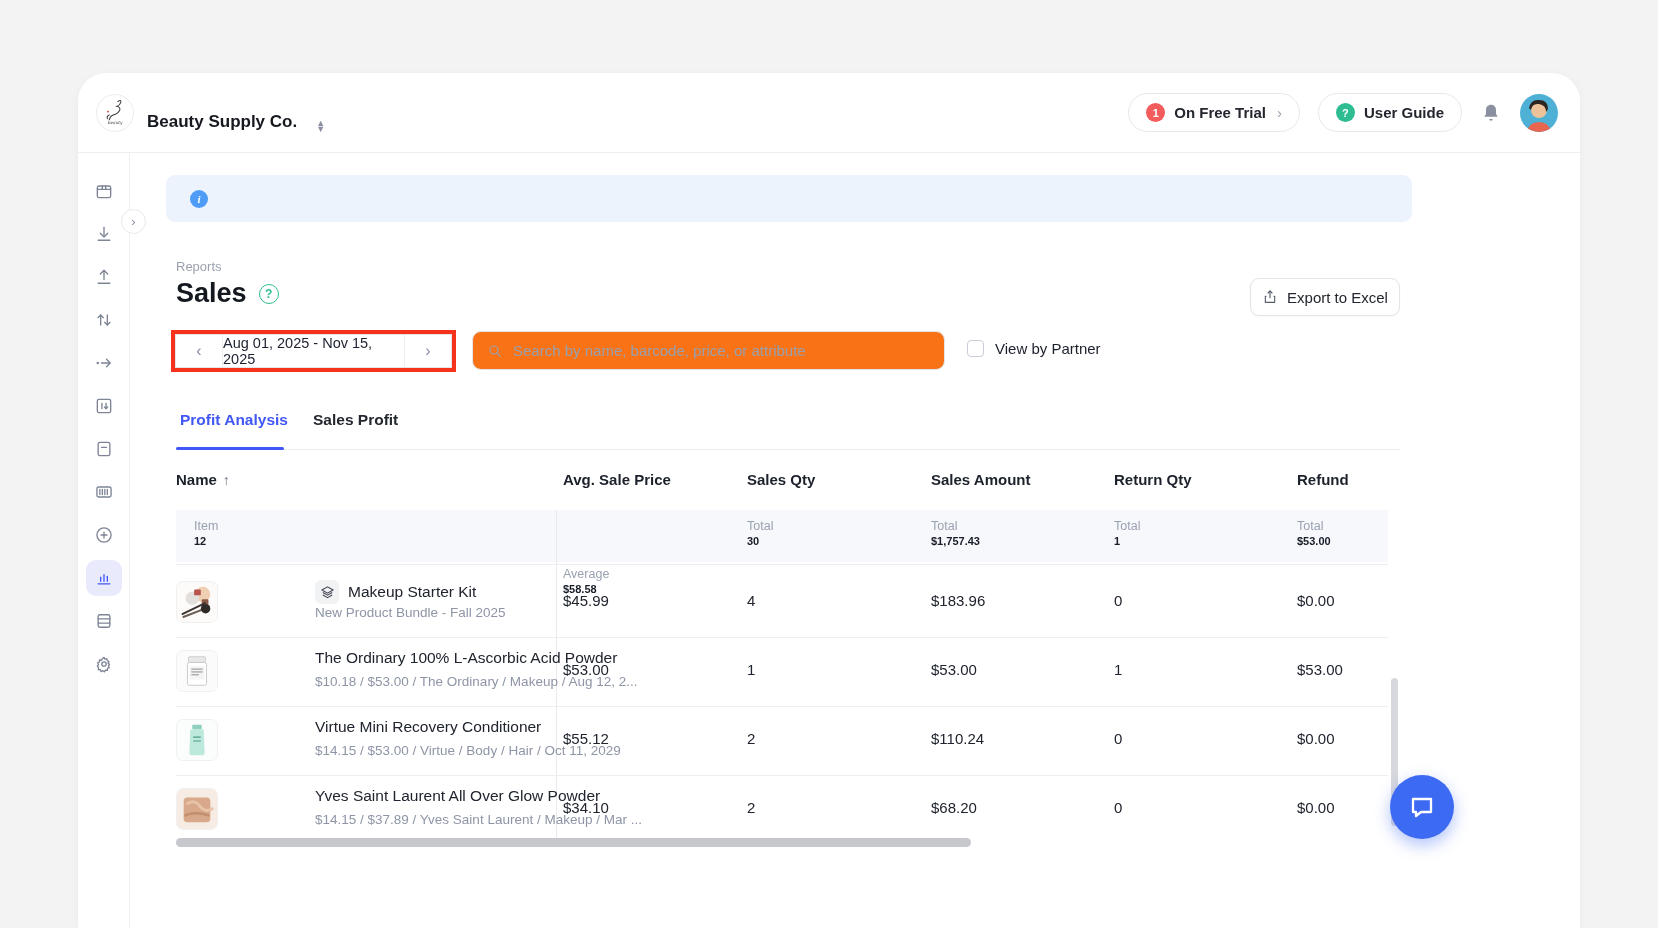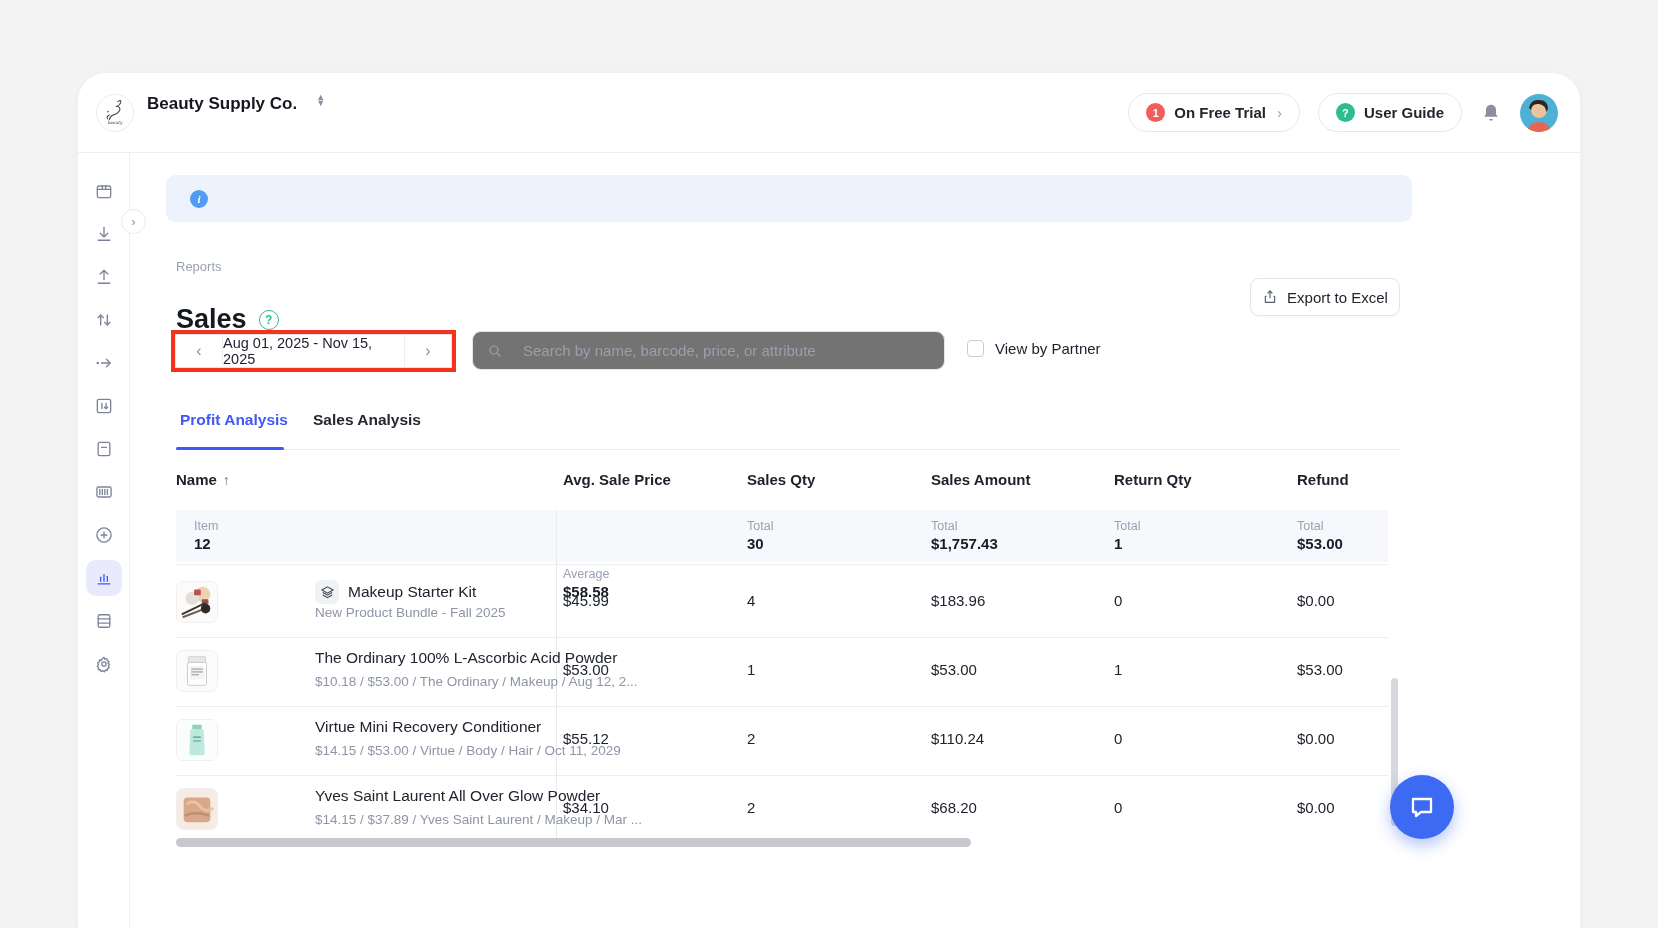--- a/index.html
+++ b/index.html
@@ -5,21 +5,21 @@
   * { margin:0; padding:0; box-sizing:border-box; }
   html,body { width:1658px; height:928px; overflow:hidden; background:#f3f3f4;
               font-family:"Liberation Sans", sans-serif; color:#1c212c; }
   .card { position:absolute; left:78px; top:73px; width:1502px; height:855px;
           background:#fff; border-radius:28px 28px 0 0; box-shadow:0 2px 10px rgba(0,0,0,.04); }
 
   
   .topbar { position:absolute; left:0; top:0; right:0; height:80px; display:flex;
             align-items:center; justify-content:space-between; padding:0 22px 0 18px;
             border-bottom:1px solid #edeff2; }
-  .brand { display:flex; align-items:flex-start; gap:13px; }
+  .brand { display:flex; align-items:flex-end; gap:13px; }
   .logo { width:38px; height:38px; border-radius:50%; border:1px solid #ececec; background:#fff;
           display:flex; align-items:center; justify-content:center; overflow:hidden; }
   .brand-name { font-size:17px; font-weight:700; color:#15181f; }
   .switcher { color:#8a90a0; margin-left:6px; display:flex; flex-direction:column; line-height:6px; font-size:9px; cursor:pointer; }
   .topbar-right { display:flex; align-items:center; gap:18px; }
   .pill { display:flex; align-items:center; gap:9px; height:39px; padding:0 17px;
           border:1px solid #e7e8ec; border-radius:999px; background:#fff; font-size:15px;
           font-weight:600; color:#23262e; cursor:pointer; font-family:inherit; }
   .badge { width:19px; height:19px; border-radius:50%; color:#fff; font-size:11px; font-weight:700;
            display:flex; align-items:center; justify-content:center; }
@@ -45,39 +45,39 @@
   
   .banner { position:absolute; left:88px; top:102px; width:1246px; height:47px; background:#edf3fd;
             border-radius:9px; display:flex; align-items:center; padding:0 24px; gap:12px; font-size:15px; color:#23272f; }
   .info-dot { width:18px; height:18px; border-radius:50%; background:#4e9cf5; color:#fff; font-size:11px;
               font-weight:700; display:flex; align-items:center; justify-content:center; font-family:"Liberation Serif", serif; font-style:italic; }
   .banner a { color:#4157f6; font-weight:600; text-decoration:none; cursor:pointer; }
 
   
   .breadcrumb { position:absolute; left:98px; top:186px; font-size:13px; color:#9aa1af; }
   .page-title { position:absolute; left:98px; top:205px; font-size:27px; font-weight:700; color:#14181f;
-                display:flex; align-items:center; gap:12px;margin-top:26px; }
+                display:flex; align-items:center; gap:12px; }
   .help-icon { width:20px; height:20px; border-radius:50%; border:1.6px solid #2ebd92; color:#2ebd92;
                font-size:12px; font-weight:700; display:flex; align-items:center; justify-content:center; cursor:pointer; }
   .export-btn { position:absolute; left:1172px; top:205px; width:150px; height:38px; background:#fff;
                 border:1px solid #e2e4e9; border-radius:9px; box-shadow:0 1px 2px rgba(0,0,0,.03);
                 display:flex; align-items:center; justify-content:center; gap:9px; font-size:15px;
                 font-weight:500; color:#23262e; cursor:pointer; font-family:inherit; }
   .export-btn svg { width:16px; height:16px; stroke:#565d6b; fill:none; stroke-width:1.7; stroke-linecap:round; stroke-linejoin:round; }
 
   
   .annotation-box { position:absolute; left:93px; top:257px; width:285px; height:42px;
                     border:4px solid #f5331c; }
   .date-picker { width:100%; height:100%; background:#fff; border:1px solid #e3e5ea; display:flex; align-items:stretch; }
   .date-nav { width:46px; display:flex; align-items:center; justify-content:center; color:#8a90a0;
               font-size:16px; cursor:pointer; }
   .date-label { flex:1; display:flex; align-items:center; justify-content:center; font-size:14.5px;
                 font-weight:500; color:#1d2130; border-left:1px solid #eceef1; border-right:1px solid #eceef1; cursor:pointer; }
   .search { position:absolute; left:394px; top:258px; width:473px; height:39px; border:1px solid #e3e5ea;
-            border-radius:9px; display:flex; align-items:center; padding:0 14px; gap:20px; background:#737373; }
+            border-radius:9px; display:flex; align-items:center; padding:0 14px; gap:10px; background:#f97316; }
   .search svg { width:16px; height:16px; stroke:#9aa0ad; fill:none; stroke-width:1.8; stroke-linecap:round; }
   .search input { border:none; outline:none; flex:1; font-size:15px; color:#1d2130; font-family:inherit; background:transparent; }
   .search input::placeholder { color:#98a0ad; }
   .partner { position:absolute; left:889px; top:267px; display:flex; align-items:center; gap:11px; }
   .checkbox { width:17px; height:17px; border:1.5px solid #c9cdd6; border-radius:4px; background:#fff; cursor:pointer; }
   .partner-label { font-size:15px; font-weight:500; color:#1b202c; }
 
   
   .tab { position:absolute; top:338px; font-size:15.5px; font-weight:600; cursor:pointer; }
   .tab.active { color:#4157f6; }
@@ -85,21 +85,21 @@
   .tab-line { position:absolute; left:98px; top:376px; width:1224px; height:1px; background:#e9ebee; }
   .tab-underline { position:absolute; left:98px; top:374px; width:108px; height:3px; background:#4157f6; border-radius:2px; }
 
   
   .col-name { left:98px; } .col-avg { left:485px; } .col-qty { left:669px; }
   .col-amt { left:853px; } .col-ret { left:1036px; } .col-ref { left:1219px; }
   .th { position:absolute; top:398px; font-size:15px; font-weight:600; color:#1c212b; }
   .sort-arrow { color:#6b7280; font-weight:400; font-size:14px; margin-left:6px; }
   .summary { position:absolute; left:98px; top:437px; width:1212px; height:52px; background:#f7f8fb; }
   .sum-label { position:absolute; top:9px; font-size:12.5px; color:#9aa1b1; }
-  .sum-value { position:absolute; top:25px; font-size:15px; font-weight:700; color:#171c28; }
+  .sum-value { position:absolute; top:25px; font-size:11px; font-weight:700; color:#171c28; }
   .summary .pos0 { left:18px; } .summary .pos1 { left:387px;margin-top:48px; } .summary .pos2 { left:571px; }
   .summary .pos3 { left:755px; } .summary .pos4 { left:938px; } .summary .pos5 { left:1121px; }
   .vsep { position:absolute; left:478px; top:437px; width:1px; height:334px; background:#e8eaee; }
   .row-divider { position:absolute; left:98px; width:1212px; height:1px; background:#edeef2; }
   .prow { position:absolute; left:98px; width:1212px; height:69px; cursor:pointer; }
   .thumb { position:absolute; left:0; top:13px; width:42px; height:42px; border-radius:7px; overflow:hidden; background:#fbfbfb; border:1px solid #f0f0f2; }
   .ptitle { position:absolute; left:139px; top:12px; font-size:15.5px; color:#20242e; display:flex; align-items:center; gap:9px; }
   .bundle-chip { width:24px; height:24px; border-radius:6px; background:#f1f2f4; display:flex; align-items:center; justify-content:center; }
   .bundle-chip svg { width:15px; height:15px; stroke:#3a3f4a; fill:none; stroke-width:1.7; stroke-linejoin:round; }
   .psub { position:absolute; left:139px; top:37px; font-size:13.5px; color:#8e95a6; white-space:nowrap; }
@@ -286,21 +286,21 @@
         <path d="M15 15 L20 20"></path>
       </svg>
     <input type="text" placeholder="Search by name, barcode, price, or attribute" style="">
   </div>
   <div class="partner">
     <span class="checkbox"></span>
     <span class="partner-label">View by Partner</span>
   </div>
 
   <div class="tab active" style="left:102px;">Profit Analysis</div>
-  <div class="tab inactive" style="left:235px;">Sales Analysis</div>
+  <div class="tab inactive" style="left:235px;">Sales Profit</div>
   <div class="tab-line"></div>
   <div class="tab-underline"></div>
 
   <div class="th col-name">
     <span>Name</span><span class="sort-arrow">↑</span>
   </div>
   <div class="th col-avg">Avg. Sale Price</div>
   <div class="th col-qty">Sales Qty</div>
   <div class="th col-amt">Sales Amount</div>
   <div class="th col-ret">Return Qty</div>

